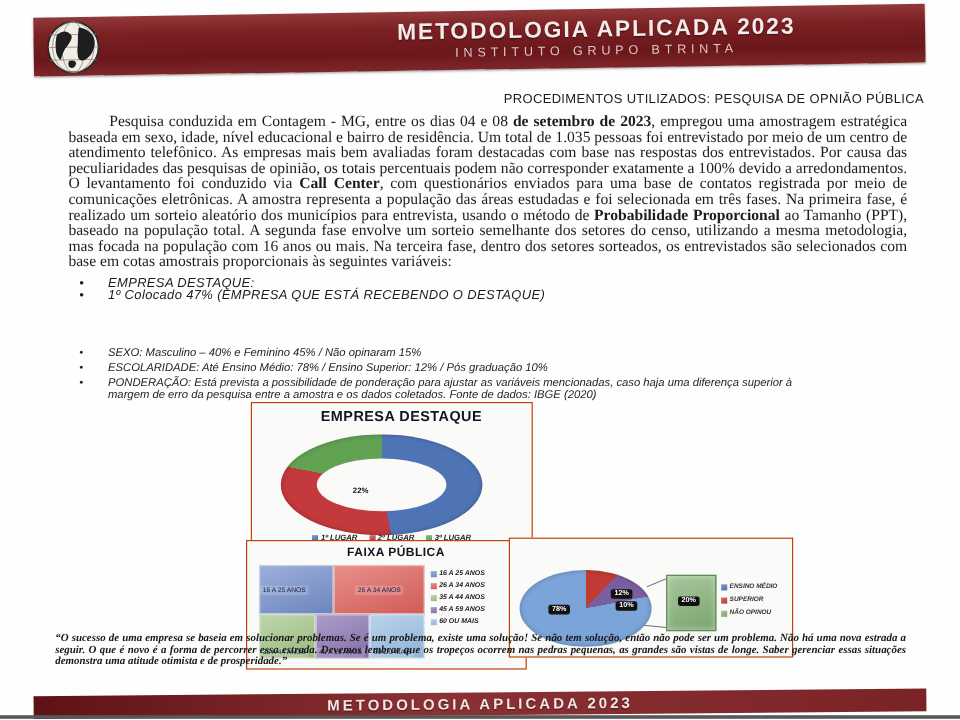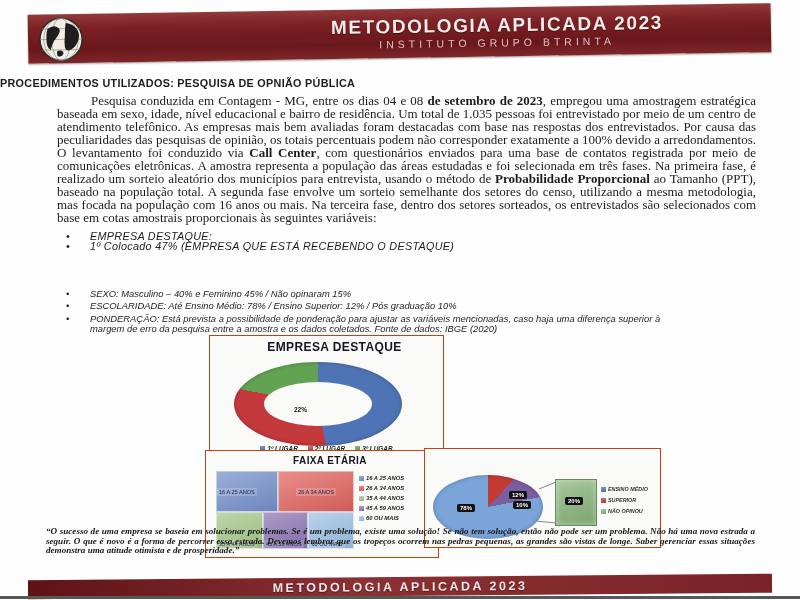--- a/index.html
+++ b/index.html
@@ -16,22 +16,22 @@
   .logo-col{margin-left:4px;line-height:1;}
   .logo-text{font-size:36px;font-weight:bold;color:#f5f0ee;letter-spacing:2px;
              text-shadow:0 1px 1px rgba(0,0,0,.4);}
   .logo-sub{font-size:4.6px;color:#e3d4d2;letter-spacing:.6px;margin-top:1px;}
   .banner-titles{flex:1;text-align:center;padding-right:30px;line-height:1.08;}
   .banner-title{font-size:19px;font-weight:bold;color:#f3eaea;letter-spacing:1.6px;
                 text-shadow:0 1px 1px rgba(0,0,0,.45);}
   .banner-subtitle{font-size:10.5px;color:#ddc6c6;letter-spacing:4px;margin-top:1px;}
 
   
-  .doc-heading{position:absolute;left:0;right:30px;top:77px;text-align:left;
-               font-size:10.8px;font-weight:bold;letter-spacing:.3px;color:#1c1c1c;}
+  .doc-heading{position:absolute;left:0;right:30px;top:77px;text-align:right;
+               font-size:10.8px;font-weight:normal;letter-spacing:.3px;color:#1c1c1c;}
   .body-par{position:absolute;left:57px;top:94px;width:699px;margin:0;
             font-family:"Liberation Serif",serif;font-size:13px;line-height:13px;
             text-align:justify;text-indent:34px;color:#1c1c1c;}
   .bullets{position:absolute;left:66px;}
   .bi{display:flex;font-style:italic;}
   .bi::before{content:"•";flex:0 0 24px;text-align:left;}
   .bullets-a{top:231px;width:640px;font-size:10.8px;line-height:10.4px;letter-spacing:.3px;}
   .bullets-b{top:289px;width:612px;font-size:9.4px;line-height:9.9px;}
   .bullets-b .bi{margin-bottom:2.5px;}
 
@@ -170,21 +170,21 @@
         </span>
       <span class="li">
           <i class="sq" style="background: linear-gradient(160deg, rgba(255, 255, 255, 0.28), rgba(0, 0, 0, 0.07)), rgb(97, 162, 83);"></i>
           <em>3º LUGAR</em>
         </span>
     </div>
   </div>
 
 
   <div class="cbox" id="cb2">
-    <div class="ctitle">FAIXA ETÁRIA</div>
+    <div class="ctitle">FAIXA PÚBLICA</div>
     <div class="tmap">
       <div class="tb tb0" style="background: linear-gradient(160deg, rgba(255, 255, 255, 0.28), rgba(0, 0, 0, 0.07)), rgb(117, 144, 203);">
           <span>16 A 25 ANOS</span>
         </div>
       <div class="tb tb1" style="background: linear-gradient(160deg, rgba(255, 255, 255, 0.28), rgba(0, 0, 0, 0.07)), rgb(224, 99, 94);">
           <span>26 A 34 ANOS</span>
         </div>
       <div class="tb tb2" style="background: linear-gradient(160deg, rgba(255, 255, 255, 0.28), rgba(0, 0, 0, 0.07)), rgb(166, 199, 138);">
           <span>35 A 44 ANOS</span>
         </div>

